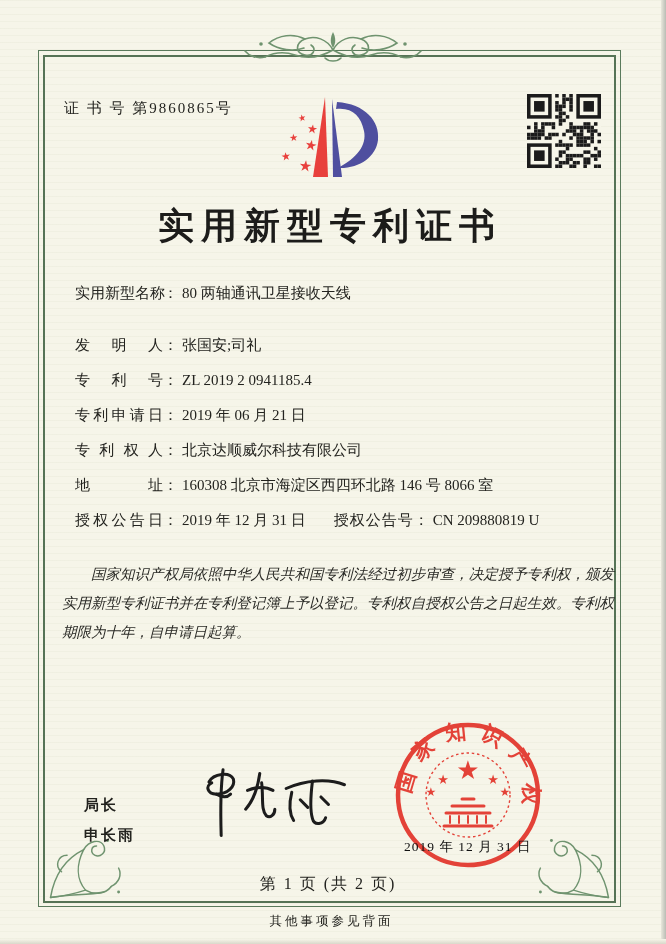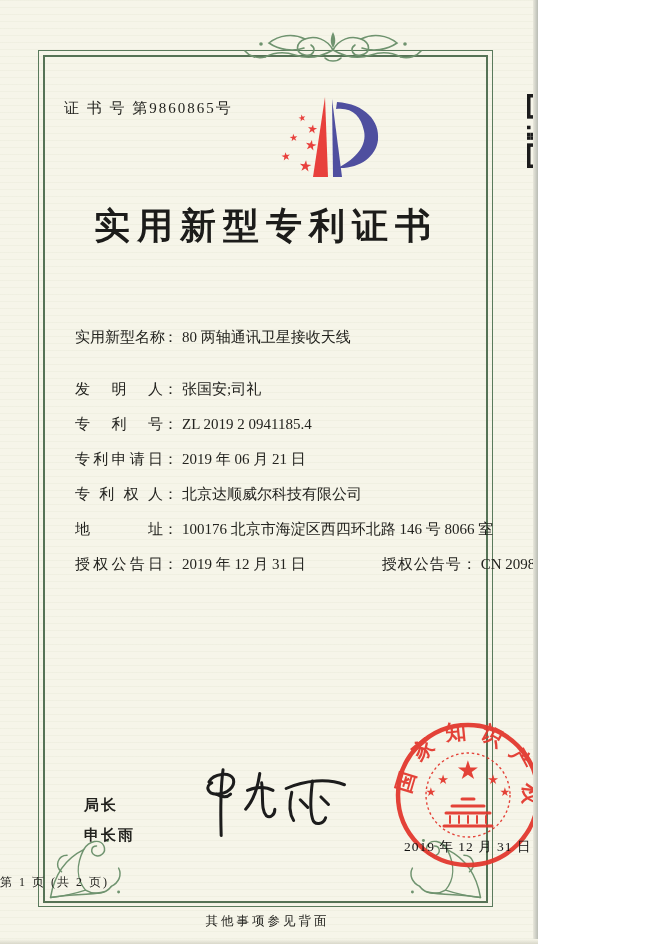--- a/index.html
+++ b/index.html
@@ -1,17 +1,17 @@
 <!DOCTYPE html>
 <html><head>
 <meta charset="utf-8">
 <style>
   html,body{margin:0;padding:0;}
   body{width:666px;height:944px;font-family:"Liberation Serif","DejaVu Serif",serif;}
-  #page{position:relative;width:538px;height:944px;overflow:hidden;
+  #page{position:relative;width:666px;height:944px;overflow:hidden;
     background:
       repeating-linear-gradient(180deg, rgba(203,208,182,.14) 0 1px, rgba(0,0,0,0) 1px 7px),
       #f6f5e9;
     color:#23231f;}
   .scan-edge-right{position:absolute;right:0;top:0;bottom:0;width:5px;
     background:linear-gradient(to right,#e9e8dc,#b9bcb4);}
   .scan-edge-bottom{position:absolute;left:0;right:0;bottom:0;height:5px;
     background:linear-gradient(#f6f5e9,#d9d8ca);}
   
   .frame-outer{position:absolute;left:38px;top:50px;right:45px;bottom:37px;
@@ -25,37 +25,37 @@
   
   .cert-no{position:absolute;left:64px;top:99px;font-size:15px;letter-spacing:2px;}
   .logo{position:absolute;left:278px;top:84px;}
   .qr{position:absolute;left:527px;top:94px;}
   
   .title{position:absolute;left:40px;right:46px;top:202px;text-align:center;
     font-size:36px;font-weight:700;letter-spacing:7px;color:#1c1c1a;}
   
   .fields{position:absolute;left:75px;top:284px;width:512px;font-size:15px;}
   .field{margin-bottom:16px;white-space:nowrap;}
-  .field.gap{margin-bottom:33px;margin-top:44px;}
+  .field.gap{margin-bottom:33px;}
   .flabel{display:inline-block;width:88px;text-align:justify;text-align-last:justify;vertical-align:bottom;}
   .colon{display:inline-block;margin-right:4px;}
-  .frow{display:flex;gap:48px;}
+  .frow{display:flex;}
   .pair2{margin-left:28px;white-space:nowrap;}
   .pair2 .flabel{width:auto;letter-spacing:1px;}
   
   .paras{position:absolute;left:62px;top:560px;width:552px;font-size:14.5px;
     line-height:29px;font-style:italic;color:#2a2a26;text-align:justify;}
   .paras p{margin:0;text-indent:2em;}
   
   .officer{position:absolute;left:84px;top:790px;font-size:15px;line-height:30px;letter-spacing:2px;font-weight:bold;}
   .signature{position:absolute;left:192px;top:762px;}
   .seal{position:absolute;left:390px;top:717px;opacity:.95;}
   .seal-date{position:absolute;left:404px;top:838px;font-size:13.5px;letter-spacing:1px;color:#111;}
   
-  .page-info{position:absolute;left:0;right:10px;top:874px;font-size:12px;letter-spacing:2px;}
+  .page-info{position:absolute;left:0;right:10px;top:874px;text-align:center;font-size:16px;letter-spacing:2px;}
   .back-note{position:absolute;left:7px;right:10px;top:913px;text-align:center;font-size:12.5px;letter-spacing:3px;}
   svg{display:block;}
 </style>
 </head>
 <body>
 
 <div id="page">
 
   <div class="frame-outer"></div>
   <div class="frame-inner"></div>
@@ -272,33 +272,34 @@
     <div class="field">
       <span class="flabel">专利号</span><span class="colon">：</span><span>ZL 2019 2 0941185.4</span>
     </div>
     <div class="field">
       <span class="flabel">专利申请日</span><span class="colon">：</span><span>2019 年 06 月 21 日</span>
     </div>
     <div class="field">
       <span class="flabel">专利权人</span><span class="colon">：</span><span>北京达顺威尔科技有限公司</span>
     </div>
     <div class="field">
-      <span class="flabel">地址</span><span class="colon">：</span><span>100176 北京市海淀区西四环北路 146 号 8066 室</span>
+      <span class="flabel">地址</span><span class="colon">：</span><span>160308 北京市海淀区西四环北路 146 号 8066 室</span>
     </div>
     <div class="field frow">
       <span>
         <span class="flabel">授权公告日</span><span class="colon">：</span><span>2019 年 12 月 31 日</span>
       </span>
       <span class="pair2">
         <span class="flabel">授权公告号</span><span class="colon">：</span><span>CN 209880819 U</span>
       </span>
     </div>
   </div>
 
   <div class="paras">
+    <p>国家知识产权局依照中华人民共和国专利法经过初步审查，决定授予专利权，颁发实用新型专利证书并在专利登记簿上予以登记。专利权自授权公告之日起生效。专利权期限为十年，自申请日起算。</p>
   </div>
 
   <div class="officer">
     <div>局长</div>
     <div>申长雨</div>
   </div>
 
   <svg class="signature" width="160" height="85" viewBox="0 0 170 90">
     <g stroke="#1c1c1c" stroke-width="3.2" fill="none" stroke-linecap="round" stroke-linejoin="round">
       <path d="M33,8 C31,22 30,44 31,78"></path>

